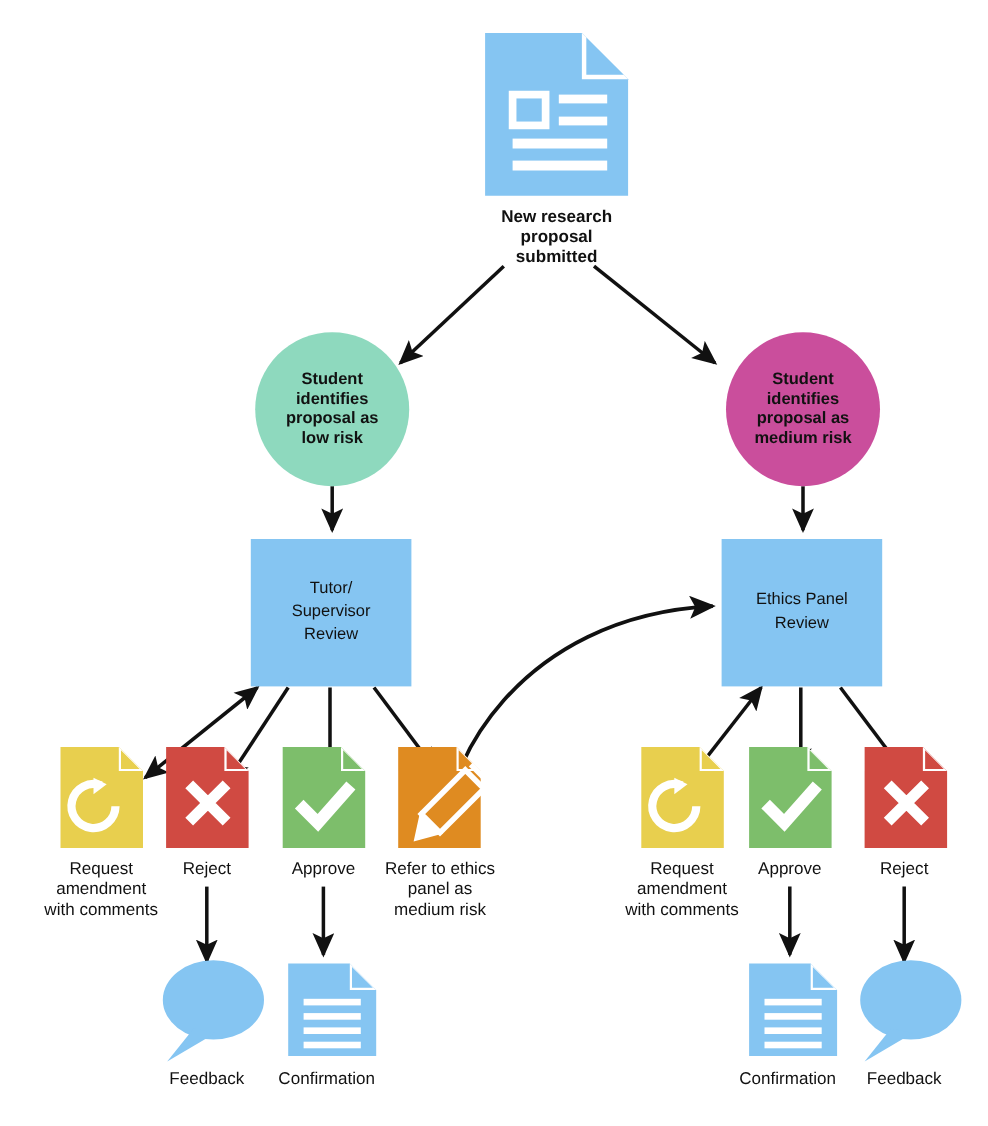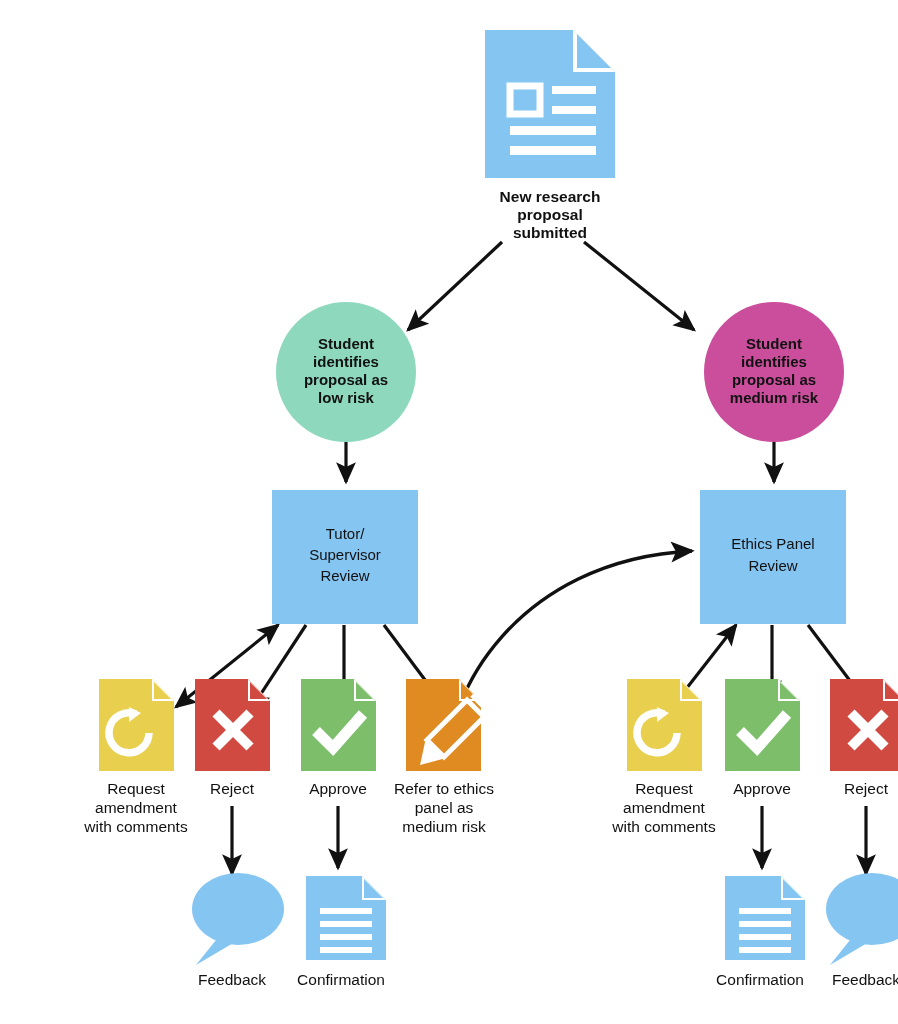--- a/index.html
+++ b/index.html
@@ -2,21 +2,21 @@
 <html><head>
 <meta charset="utf-8">
 <title>Research Ethics Review Flowchart</title>
 <style>
   html,body{margin:0;padding:0;background:#ffffff;}
   body{
     width:898px;height:1024px;
     font-family:"Liberation Sans","DejaVu Sans",sans-serif;
     overflow:hidden;
   }
-  #flow-root{position:relative;width:834px;height:1024px;padding-left:44px;}
+  #flow-root{position:relative;width:834px;height:1024px;}
   svg#flow-svg{display:block;width:898px;height:1024px;}
   .node-label{
     font-family:"Liberation Sans","DejaVu Sans",sans-serif;
     fill:#111111;
     text-anchor:middle;
     dominant-baseline:middle;
   }
   .caption-bold{font-weight:bold;font-size:15.5px;}
   .caption-plain{font-weight:normal;font-size:15.5px;}
   .node-text-bold{font-weight:bold;font-size:15px;fill:#111111;}

